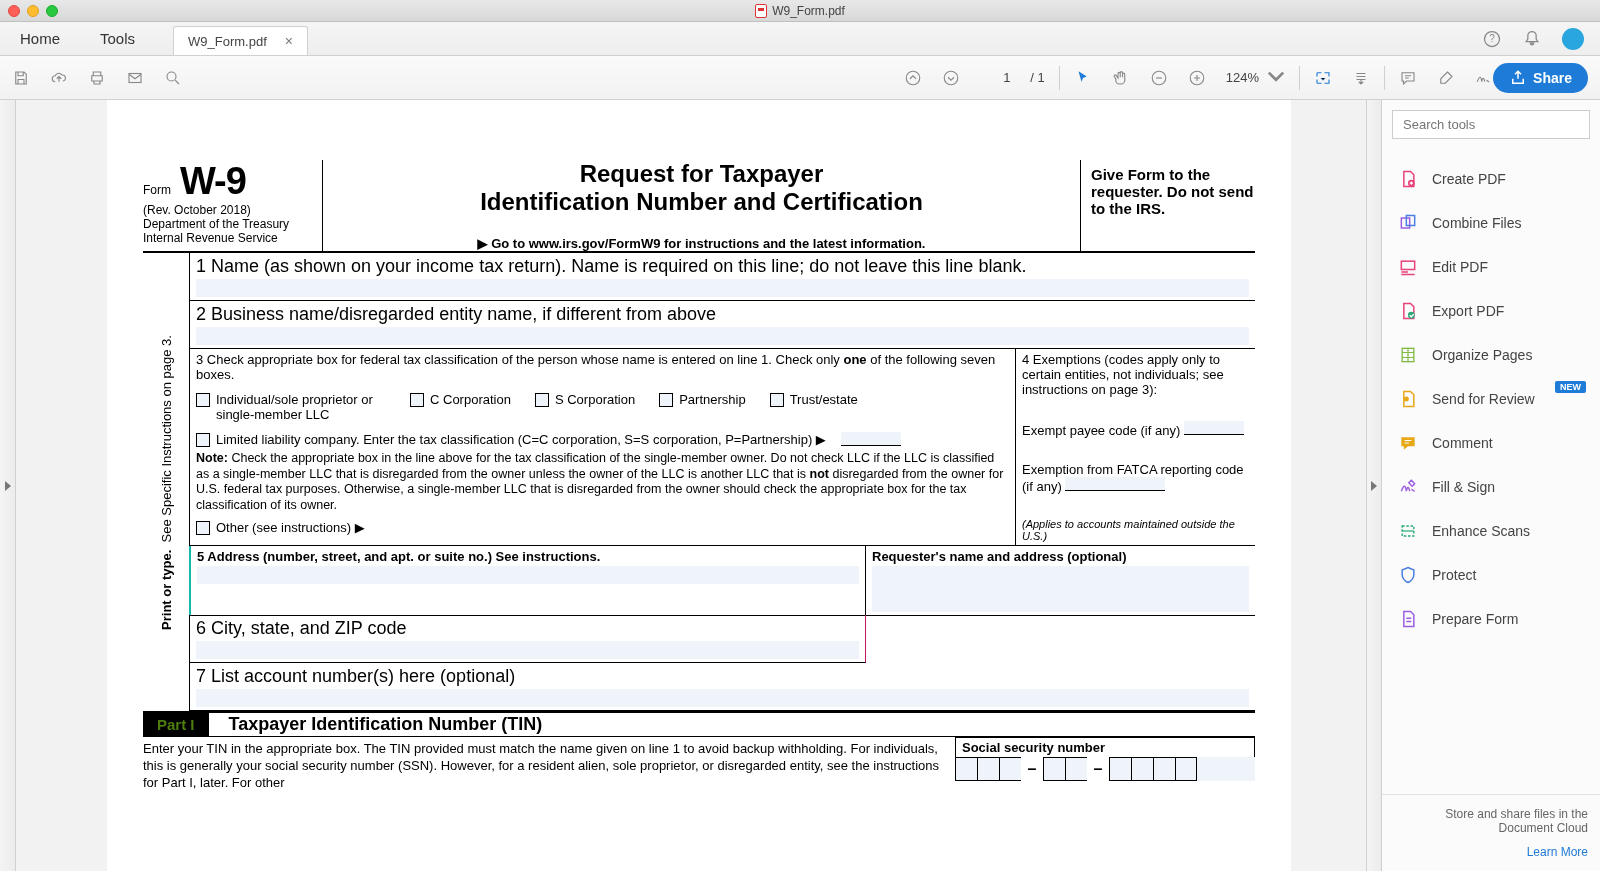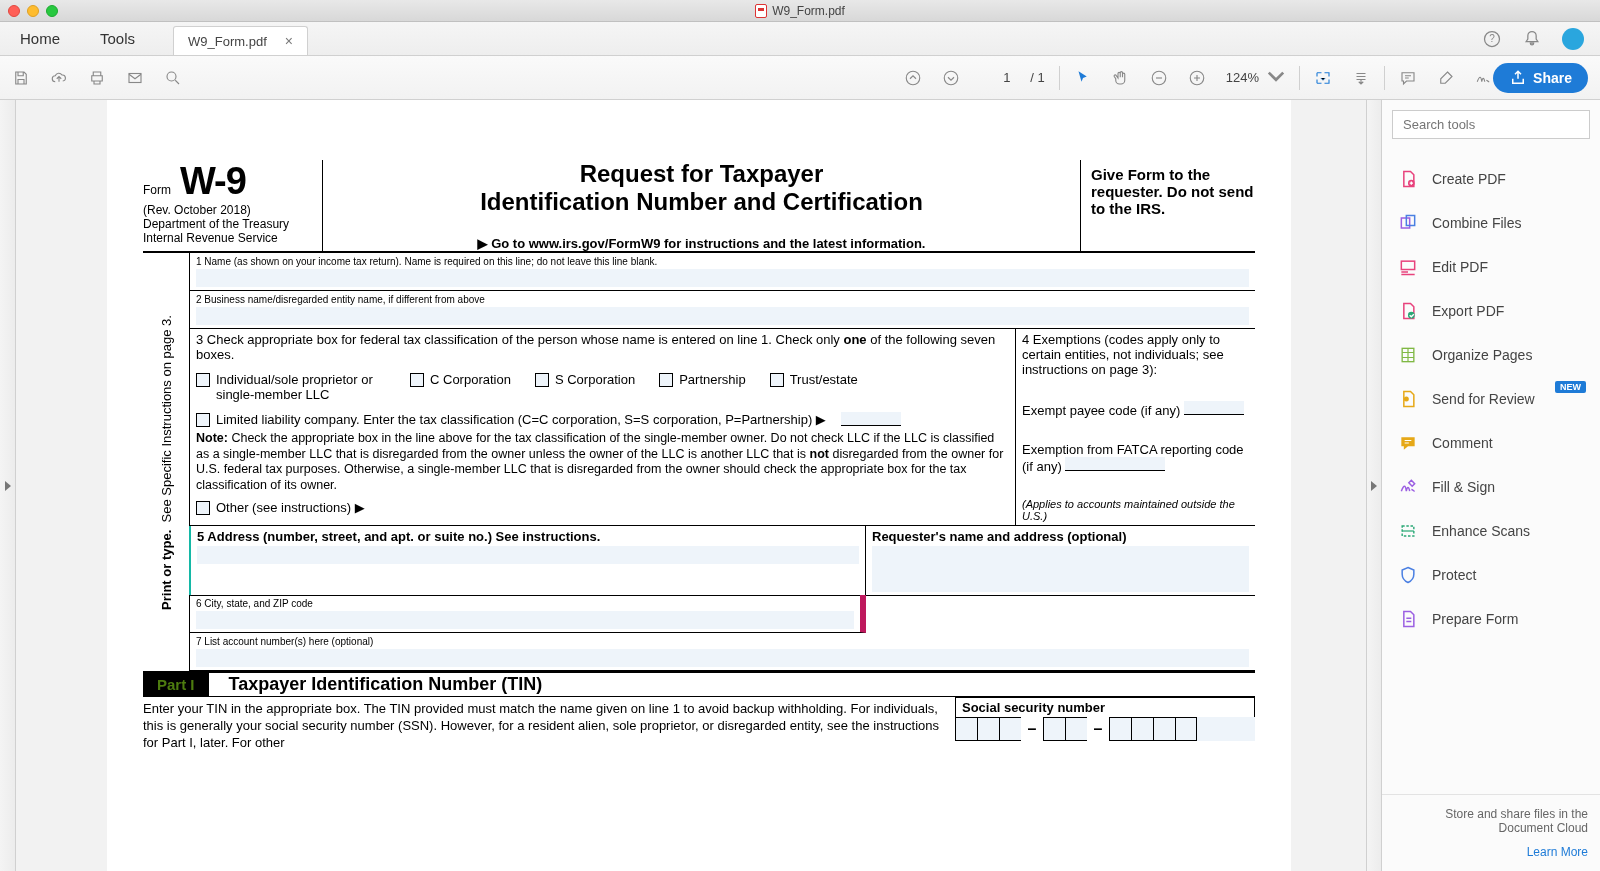--- a/index.html
+++ b/index.html
@@ -57,21 +57,21 @@
 .sm { font-size: 12px; }
 .form-top-mid { flex: 1; text-align: center; padding: 0 8px; }
 .req-t { font-size: 24px; font-weight: 800; }
 .goto { font-size: 13px; font-weight: 700; margin-top: 20px; }
 .form-top-right { width: 175px; border-left: 1px solid #000; padding: 6px 0 6px 10px; font-size: 15px; font-weight: 700; }
 .form-body { display: flex; }
 .side-label { width: 46px; display: flex; align-items: center; justify-content: center; }
 .side-label-inner { transform: rotate(-90deg); white-space: nowrap; font-size: 13px; }
 .st { font-weight: 700; }
 .form-main { flex: 1; }
-.row { border-left: 1px solid #000; border-bottom: 1px solid #000; padding: 3px 6px; font-size: 10px; }
+.row { border-left: 1px solid #000; border-bottom: 1px solid #000; padding: 3px 6px; font-size: 18px; }
 .fill { background: #eef4fa; height: 18px; margin-top: 2px; }
 .row3-container { display: flex; border-left: 1px solid #000; border-bottom: 1px solid #000; }
 .row3-left { flex: 1; padding: 3px 6px; font-size: 13px; }
 .row3-right { width: 240px; border-left: 1px solid #000; padding: 3px 6px; font-size: 13px; }
 .checks { display: flex; flex-wrap: wrap; gap: 8px 24px; margin: 10px 0; }
 .chk { display: flex; align-items: flex-start; gap: 6px; font-size: 13px; }
 .chk-box { width: 14px; height: 14px; border: 1px solid #000; background: #eef4fa; flex-shrink: 0; margin-top: 1px; }
 .note { font-size: 12.5px; line-height: 1.25; margin-top: 4px; }
 .under-line { border-bottom: 1px solid #000; display: inline-block; min-width: 60px; height: 14px; background: #eef4fa; vertical-align: baseline; }
 .row-split { display: flex; border-left: 2px solid #14b8a6; border-bottom: 1px solid #000; font-weight: bold; }
@@ -321,21 +321,21 @@
                 <div>4  Exemptions (codes apply only to certain entities, not individuals; see instructions on page 3):</div>
                 <div style="margin-top:24px"><span>Exempt payee code (if any)</span> <span class="under-line"></span></div>
                 <div style="margin-top:24px"><span>Exemption from FATCA reporting code (if any)</span> <span class="under-line" style="min-width:100px"></span></div>
                 <div style="margin-top:24px;font-style:italic;font-size:11px">(Applies to accounts maintained outside the U.S.)</div>
               </div>
             </div>
             <div class="row-split">
               <div><span>5  Address (number, street, and apt. or suite no.) See instructions.</span><div class="fill"></div></div>
               <div><span>Requester's name and address (optional)</span><div class="fill" style="height:46px"></div></div>
             </div>
-            <div class="row" style="border-right:6px solid #be185d;margin-right:389px;margin-top:-1px">
+            <div class="row" style="border-right:1px solid #be185d;margin-right:389px;margin-top:-1px">
               <span>6  City, state, and ZIP code</span><div class="fill"></div>
             </div>
             <div class="row">
               <span>7  List account number(s) here (optional)</span><div class="fill"></div>
             </div>
           </div>
         </div>
 
         <div class="part-hdr">
           <div class="part-lbl">Part I</div>

